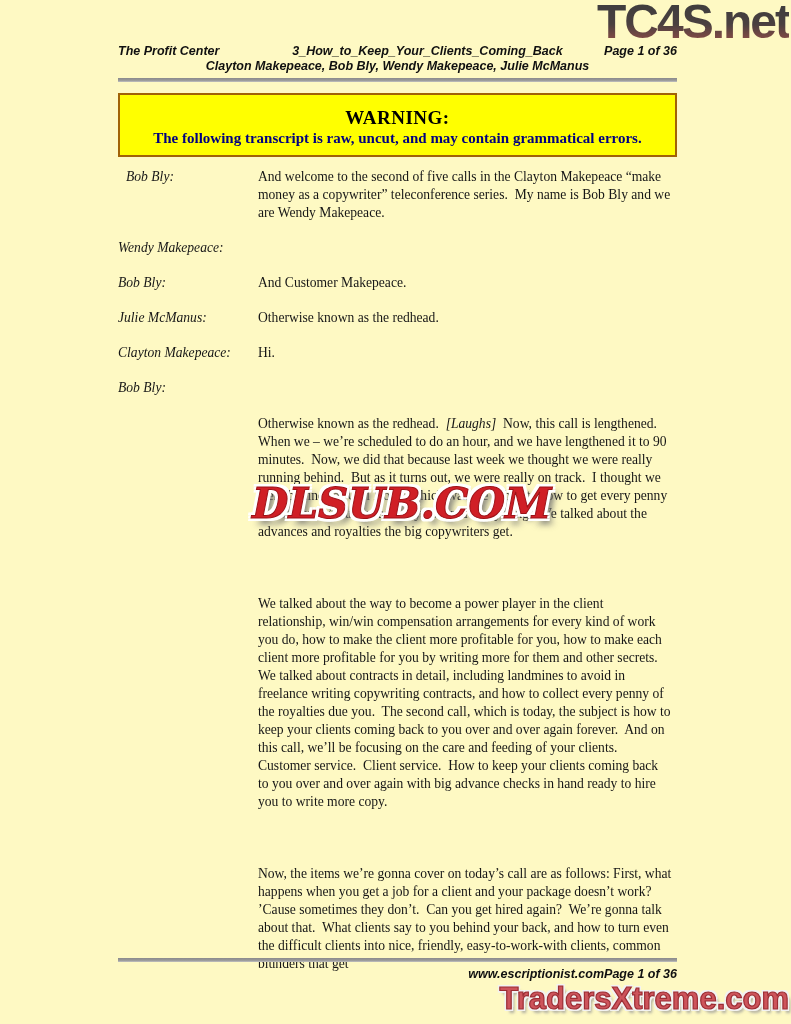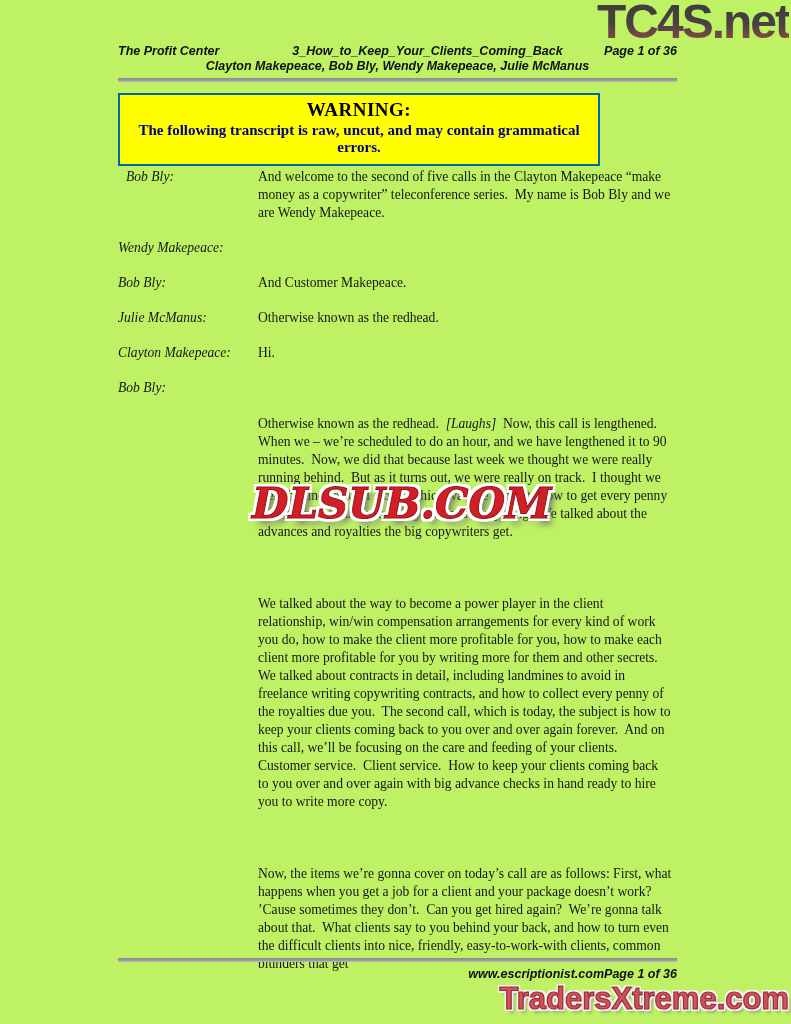--- a/index.html
+++ b/index.html
@@ -1,21 +1,21 @@
 <!DOCTYPE html>
 <html><head>
 <meta charset="utf-8">
 <style>
   * { box-sizing: border-box; }
   body { margin: 0; background: #ffffff; }
   .page {
     position: relative;
     width: 791px;
     height: 1024px;
-    background: #bef264;
+    background: #fef9c3;
     overflow: hidden;
     font-family: "Liberation Serif", serif;
     color: #161616;
   }
 
   
   .top-logo {
     position: absolute;
     top: -6px;
     right: 2px;
@@ -51,25 +51,25 @@
     height: 4px;
     background: linear-gradient(180deg, #8b8b8b 0%, #9a9a9a 60%, #c2c2c2 100%);
     margin-top: 5px;
   }
 
   
   .warning-box {
     position: absolute;
     top: 93px;
     left: 118px;
-    width: 482px;
+    width: 559px;
     background: #ffff00;
-    border: 2px solid #0369a1;
+    border: 2px solid #a16207;
     text-align: center;
-    padding: 4px 8px 8px 8px;
+    padding: 12px 8px 8px 8px;
   }
   .warning-title { font-size: 19px; font-weight: bold; color: #000000; letter-spacing: 0.5px; }
   .warning-message { font-size: 15px; font-weight: bold; color: #000080; margin-top: 1px; }
 
   
   .transcript {
     position: absolute;
     top: 168px;
     left: 118px;
     width: 562px;

